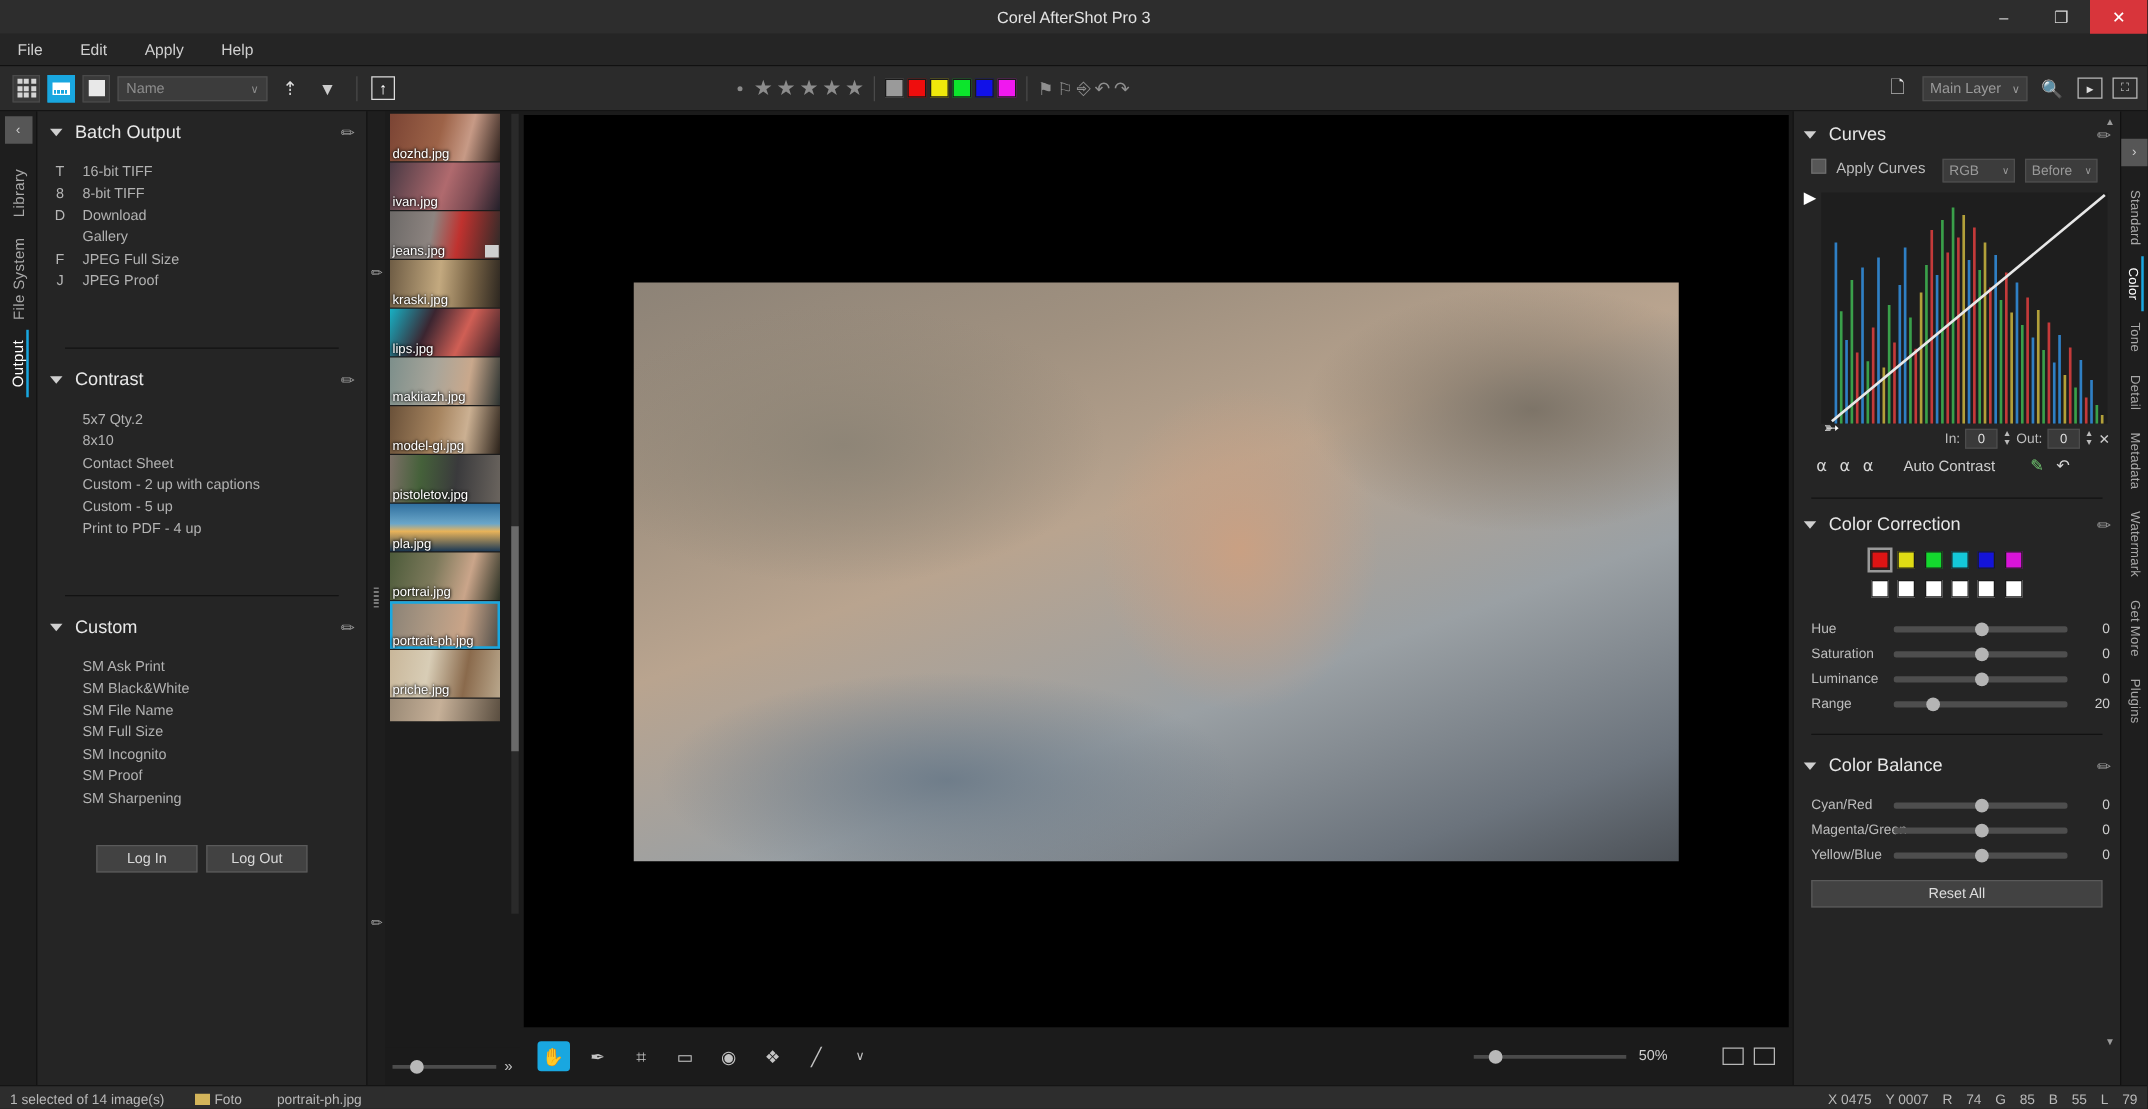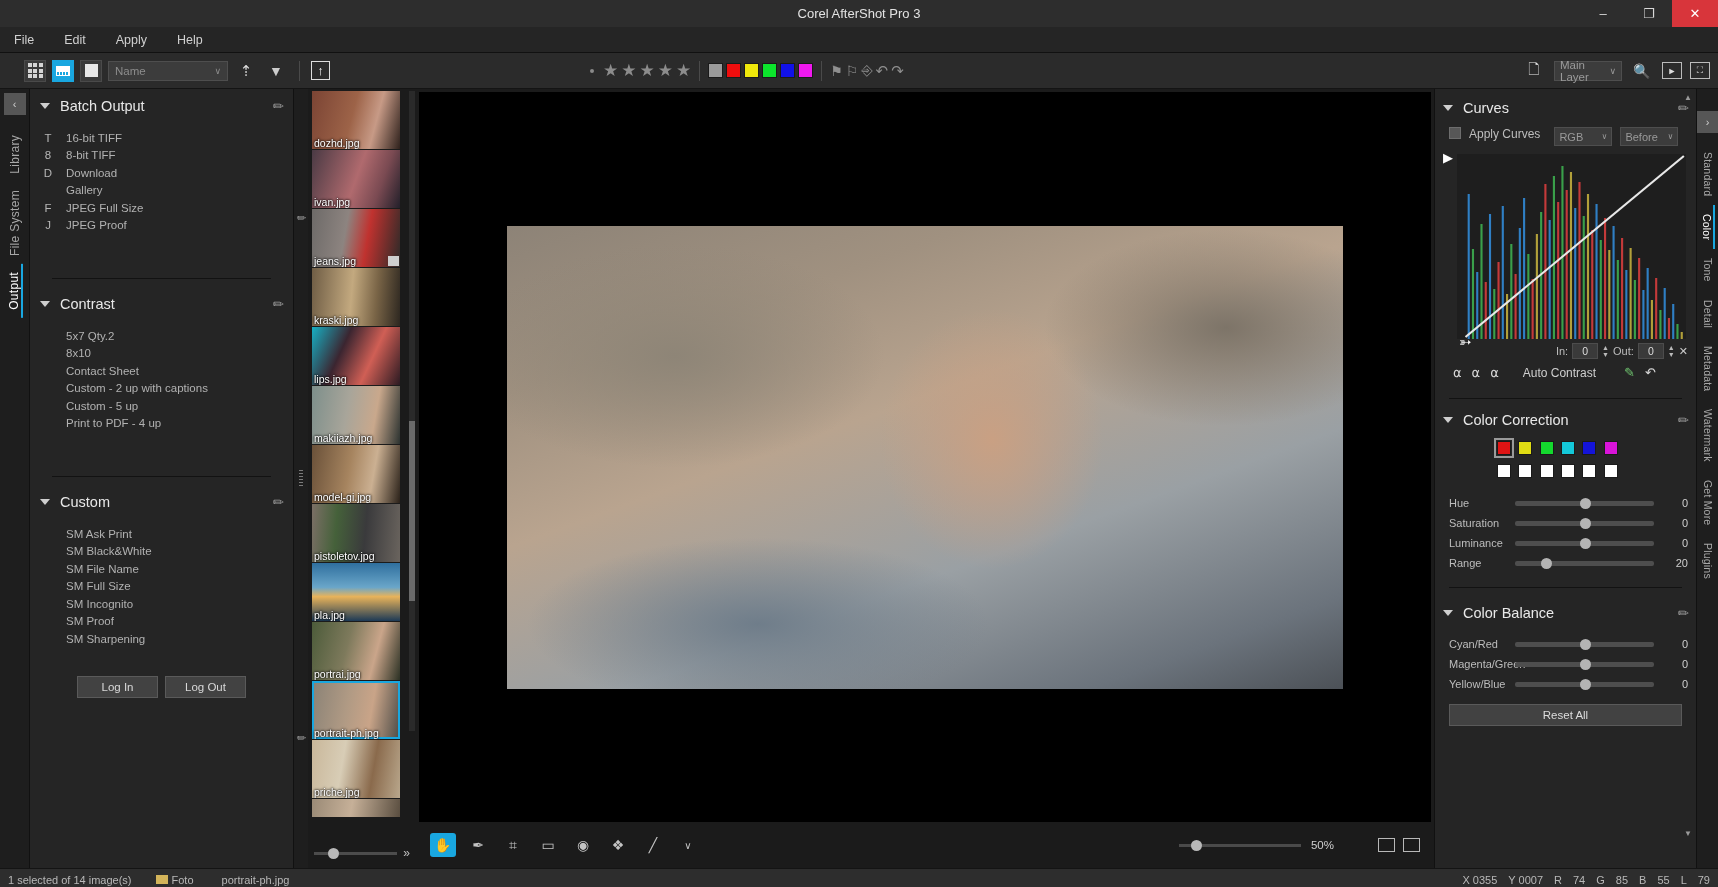--- a/index.html
+++ b/index.html
@@ -17,21 +17,21 @@
   .wbtn.close { background:#d8353b; color:#fff; }
 
   
   .menubar { height:26px; background:#252525; display:flex; align-items:center;
       padding-left:14px; gap:30px; border-bottom:1px solid #111; }
   .menubar span { color:#d0d0d0; font-size:12.5px; }
 
   
   .toolbar { height:36px; background:#2b2b2b; display:flex; align-items:center;
       border-bottom:1px solid #141414; position:relative; }
-  .tb-left { display:flex; align-items:center; gap:6px; padding-left:24px; }
+  .tb-left { display:flex; align-items:center; gap:6px; padding-left:10px; }
   .vbtn { width:22px; height:22px; border:1px solid #4a4a4a; background:#3a3a3a;
       display:flex; align-items:center; justify-content:center; }
   .vbtn.sel { background:#19a7e0; border-color:#19a7e0; }
   .grid3 { display:grid; grid-template-columns:repeat(3,4px);
       grid-template-rows:repeat(3,4px); gap:1.5px; }
   .grid3 i { background:#d5d5d5; display:block; }
   .fsico { width:14px; height:10px; background:#fff; position:relative; }
   .fsico:after { content:''; position:absolute; left:1px; bottom:1px;
       width:12px; height:3px;
       background:repeating-linear-gradient(to right,#19a7e0 0 2px,#fff 2px 3px); }
@@ -41,21 +41,21 @@
       justify-content:space-between; font-size:11.5px; }
   .tb-sep { width:1px; height:20px; background:#4a4a4a; margin:0 5px; }
   .ibtn { width:24px; height:24px; display:flex; align-items:center;
       justify-content:center; }
   .tb-center { position:absolute; left:590px; display:flex; align-items:center; gap:3px; }
   .dot { width:4px; height:4px; border-radius:50%; background:#8a8a8a; margin-right:6px;}
   .star { color:#8c8c8c; font-size:17px; line-height:1; }
   .clabel { width:15px; height:15px; border:1px solid #1a1a1a; }
   .flag { color:#8f8f8f; font-size:14px; }
   .tb-right { position:absolute; right:8px; display:flex; align-items:center; gap:8px; }
-  .layersel { width:68px; height:20px; background:#3c3c3c; border:1px solid #4e4e4e;
+  .layersel { width:84px; height:20px; background:#3c3c3c; border:1px solid #4e4e4e;
       color:#9a9a9a; display:flex; align-items:center; justify-content:space-between;
       padding:0 5px; font-size:11.5px; }
 
   
   .main { display:flex; height:779px; }
 
   
   .vtabs { width:30px; background:#1e1e1e; display:flex; flex-direction:column;
       align-items:center; padding-top:4px; border-right:1px solid #111; }
   .collapse { width:22px; height:22px; background:#565656; color:#cfcfcf;
@@ -86,21 +86,21 @@
   
   .fsdock { width:14px; background:#1e1e1e; display:flex; flex-direction:column;
       align-items:center; justify-content:space-around; }
   .dockpin { color:#9a9a9a; font-size:11px; transform:rotate(45deg); }
   .dockgrip { width:4px; height:16px;
       background:repeating-linear-gradient(to bottom,#7a7a7a 0 1.5px,transparent 1.5px 3px); }
 
   .filmstrip { width:108px; background:#1b1b1b; position:relative;
       display:flex; flex-direction:column; }
   .thumbs { flex:1; overflow:hidden; padding:2px 0 0 4px; }
-  .thumb { width:88px; height:58px; margin-bottom:1px; position:relative;
+  .thumb { width:88px; height:38px; margin-bottom:1px; position:relative;
       overflow:hidden; }
   .thumb.sel { outline:2px solid #19a7e0; outline-offset:-2px; }
   .thumb .tname { position:absolute; left:2px; bottom:0px; font-size:10.5px;
       color:#fff; text-shadow:0 0 3px #000,0 0 2px #000; white-space:nowrap; }
   .thumb .badge { position:absolute; right:1px; bottom:1px; width:11px;height:10px;
       background:#cfcfcf; }
   .fsbar { height:30px; display:flex; align-items:center; gap:6px; padding:0 6px;
       background:#1b1b1b; }
   .fsslider { flex:1; height:3px; background:#4c4c4c; position:relative; }
   .fsknob { position:absolute; top:-4px; width:11px; height:11px; border-radius:50%;
@@ -686,21 +686,21 @@
     <div class="rtab">Plugins</div>
   </div>
 </div>
 
 <div class="status">
   <span>1 selected of 14 image(s)</span>
   <span class="folder" style="margin-left:24px"></span>
   <span>Foto</span>
   <span style="margin-left:28px">portrait-ph.jpg</span>
   <span class="st-right">
-    <span>X 0355</span>
+    <span>X 0475</span>
     <span>Y 0007</span>
     <span>R</span>
     <span>74</span>
     <span>G</span>
     <span>85</span>
     <span>B</span>
     <span>55</span>
     <span>L</span>
     <span>79</span>
   </span>

